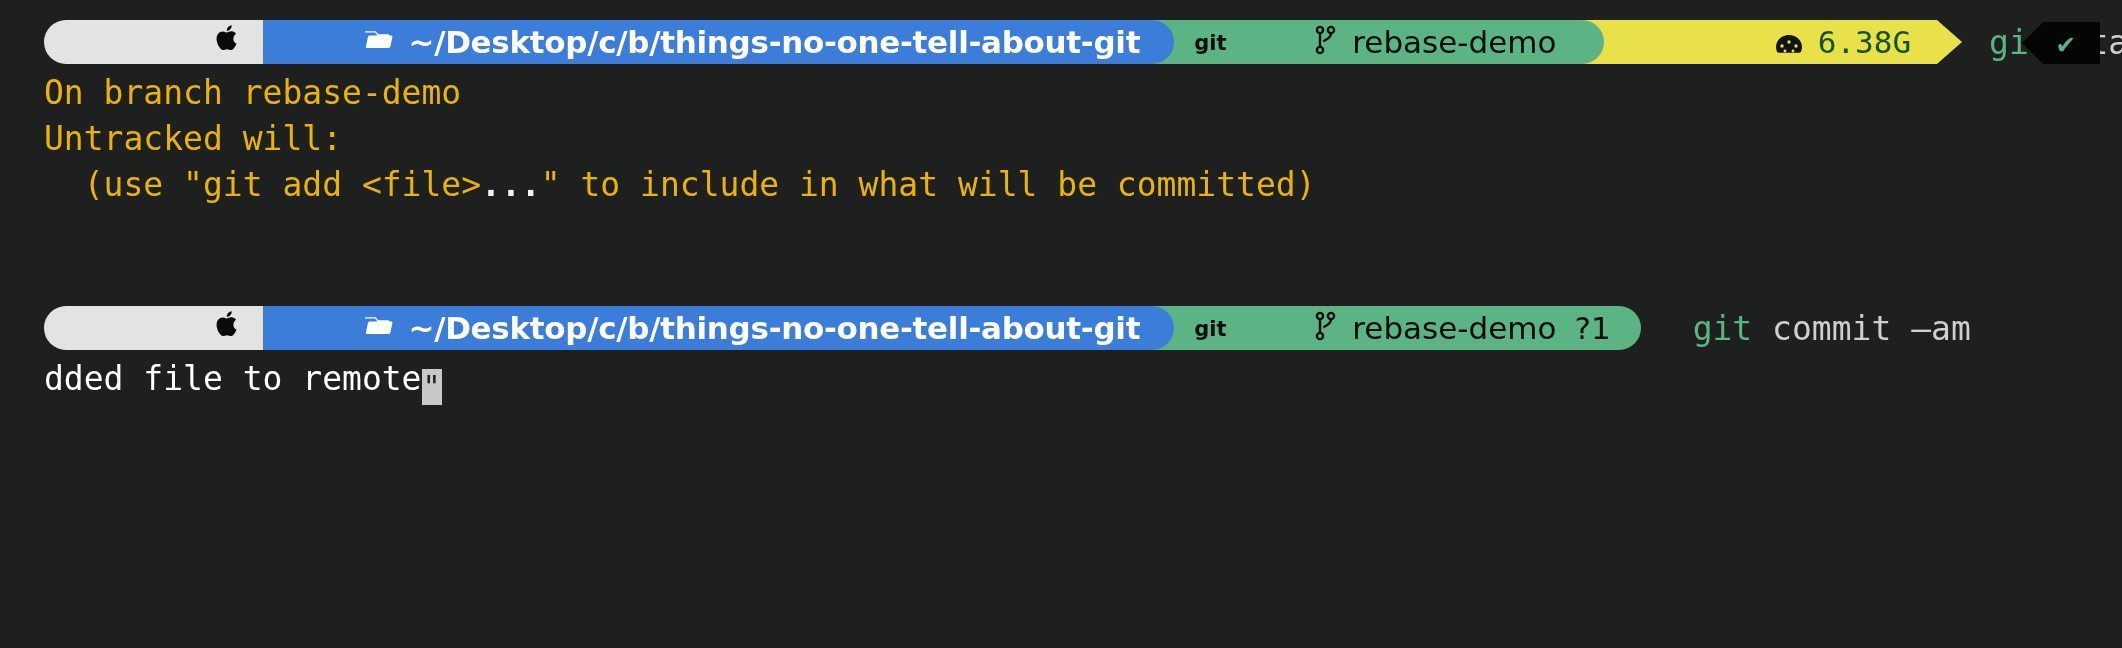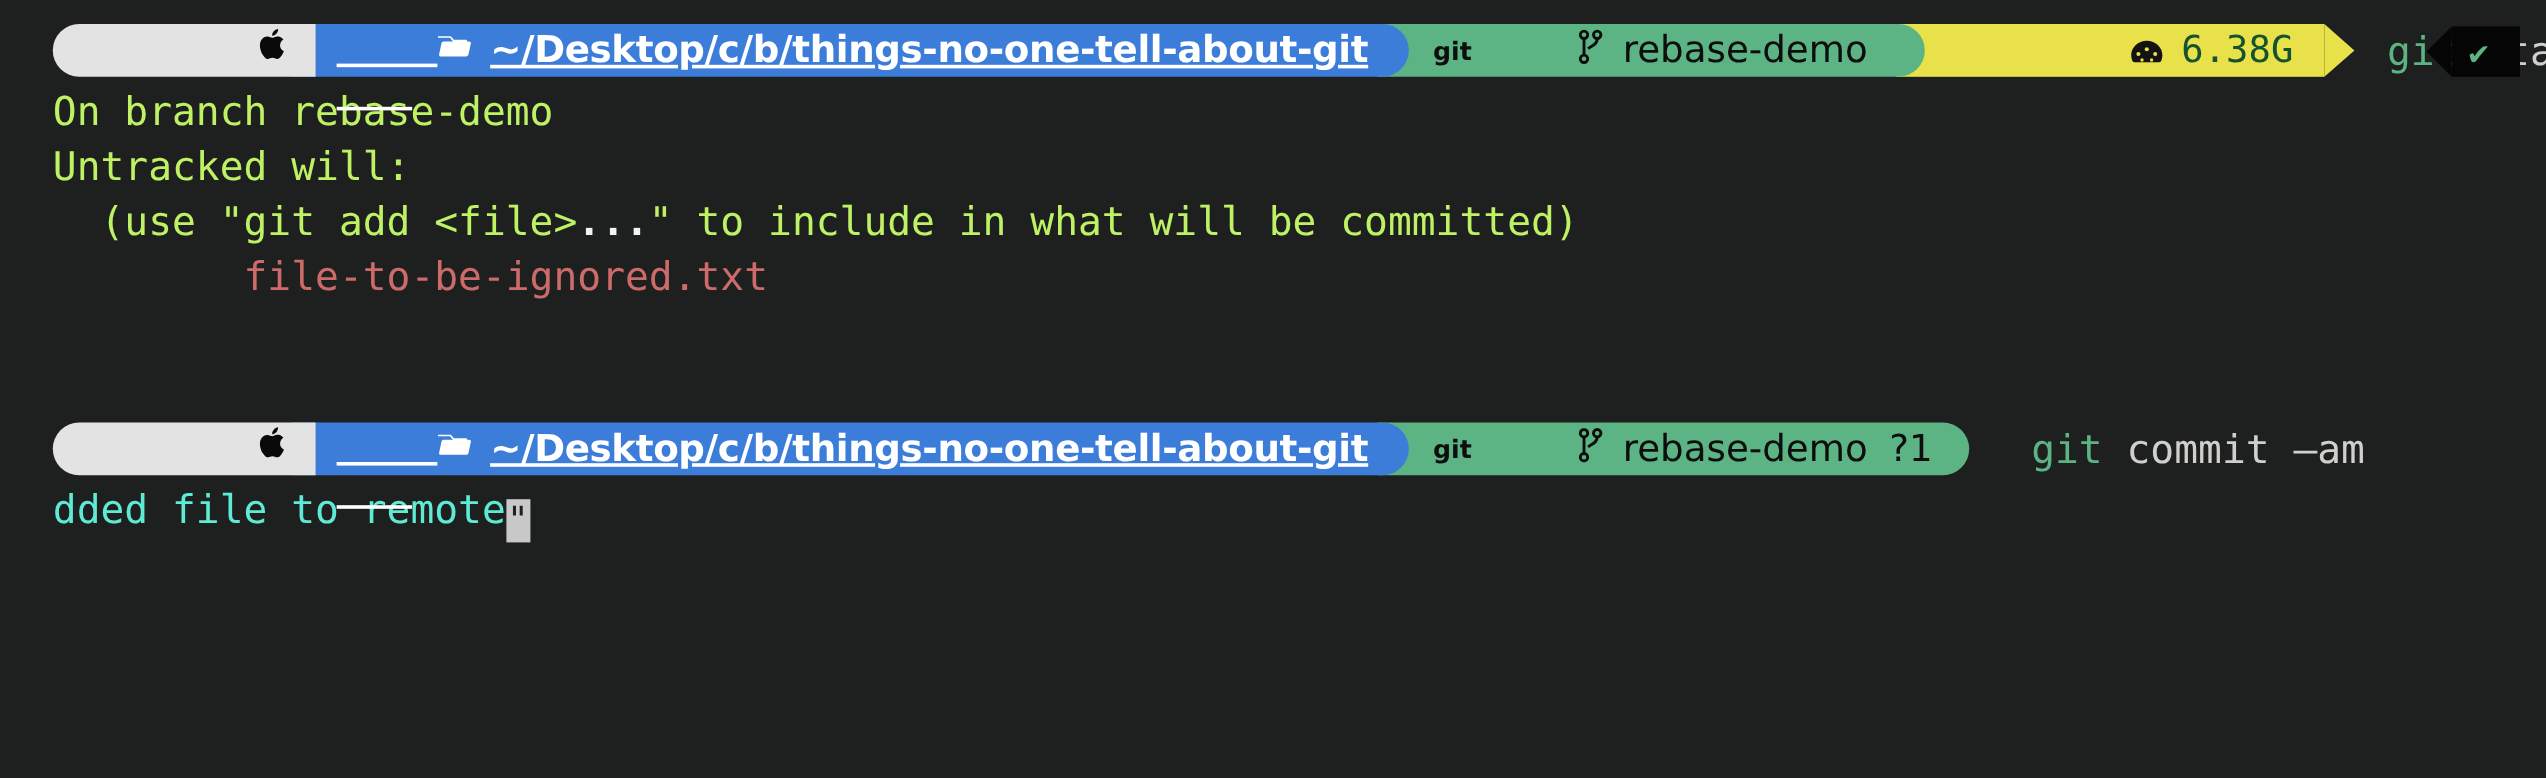--- a/index.html
+++ b/index.html
@@ -80,21 +80,20 @@
     padding: 0 34px 0 20px;
     border-radius: 0 22px 22px 0;
     margin-left: -20px;
     padding-left: 38px;
     font-family: "DejaVu Sans", "Liberation Sans", sans-serif;
     font-weight: bold;
     font-size: 31px;
     letter-spacing: -0.3px;
     position: relative;
     z-index: 3;
-    text-decoration: underline;
   }
   .seg-path .folder-icon {
     display: inline-block;
     margin-right: 14px;
     transform: translateY(-1px);
   }
 
   
   .seg-git {
     background: #5cb384;
@@ -181,23 +180,23 @@
     top: 0;
     width: 0;
     height: 0;
     border-top: 21px solid transparent;
     border-bottom: 21px solid transparent;
     border-right: 21px solid #050505;
   }
 
   
   .c-red { color: #cd6a6a; }
-  .c-white { color: #bef264; }
+  .c-white { color: #eab308; }
   .c-bold { color: #f2f2ee; font-weight: bold; }
-  .c-yellow { color: #5eead4; }
+  .c-yellow { color: #ffffff; }
 
   .cursor-block {
     display: inline-block;
     width: 20px;
     height: 36px;
     background: #c8c8c8;
     vertical-align: -7px;
     color: #1e201f;
     text-align: center;
     line-height: 36px;
@@ -260,21 +259,20 @@
       <span>✔</span>
     </div>
   </div>
 
   <div class="line"><span class="c-white">On branch rebase-demo</span></div>
 
   <div class="line"><span class="c-white">Untracked will:</span></div>
 
   <div class="line"><span class="c-white">  (use "git add &lt;file&gt;</span><span class="c-bold">...</span><span class="c-white">" to include in what will be committed)</span></div>
 
-  <div class="line"><span class="c-red">        file-to-be-ignored.txt</span></div>
 
   <div class="line blank"><span> </span></div>
 
 
   <div class="line blank"><span> </span></div>
 
   <div class="prompt-row">
 
     <div class="seg seg-os">
       <span class="apple-glyph">

